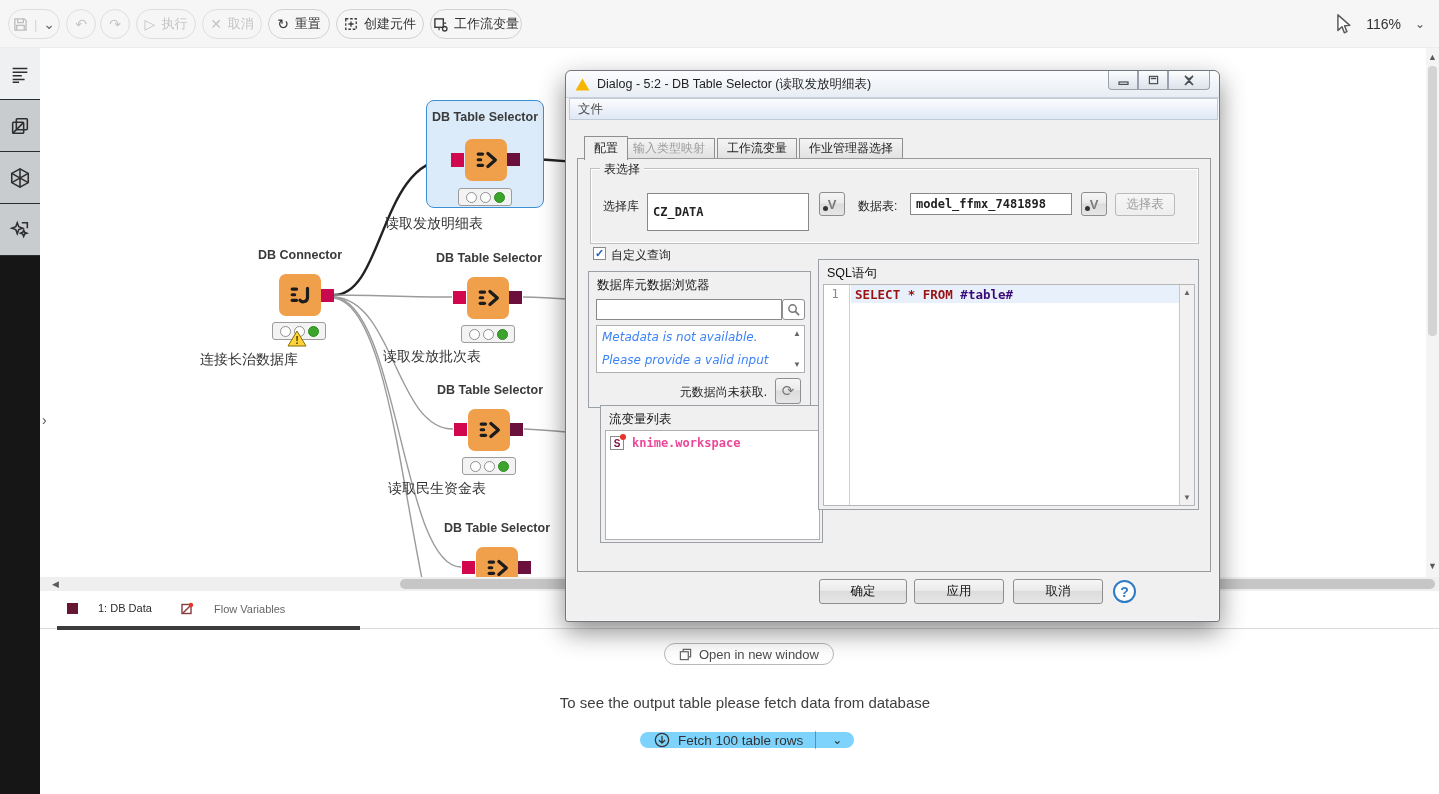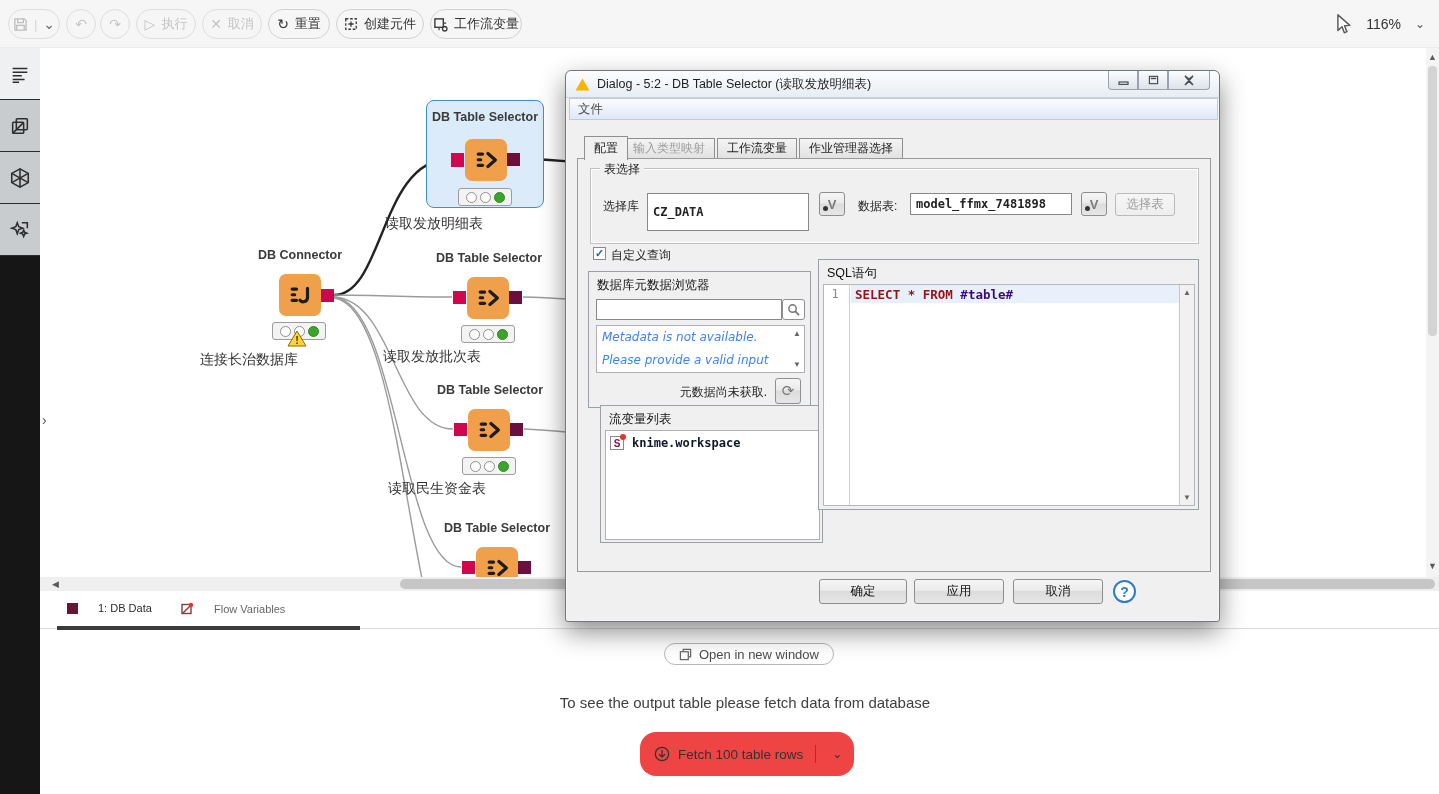--- a/index.html
+++ b/index.html
@@ -41,21 +41,21 @@
   .scroll-arrow { position:absolute; font-size:9px; color:#5a5a5a; }
 
   
   #bottom { position:absolute; left:40px; top:591px; width:1399px; height:203px; background:#fff; z-index:2; }
   .btab { position:absolute; top:11px; display:flex; align-items:center; gap:20px; font-size:11px; }
   .tabline { position:absolute; left:0; top:37px; width:1399px; height:1px; background:#dcdcdc; }
   .tabbar-active { position:absolute; left:17px; top:35px; width:303px; height:4px; background:#3c3c3c; }
   #openwin { position:absolute; left:624px; top:52px; height:22px; padding:0 14px; border:1px solid #b9b9b9; border-radius:11px;
              display:flex; align-items:center; gap:7px; font-size:13px; color:#4c4c4c; background:#fff; }
   #fetchmsg { position:absolute; left:0; top:103px; width:1410px; text-align:center; font-size:15px; color:#3f3f3f; }
-  #fetchbtn { position:absolute; left:600px; top:141px; height:44px; padding:0 4px 0 14px; background:#ef4444; border:none; border-radius:16px;
+  #fetchbtn { position:absolute; left:600px; top:141px; height:16px; padding:0 4px 0 14px; background:#7dd3fc; border:none; border-radius:16px;
               display:flex; align-items:center; font-size:13.5px; color:#333; }
   #fetchbtn .sep { width:1px; height:18px; background:rgba(0,0,0,.3); margin:0 8px 0 12px; }
 
   
   #dialog { position:absolute; left:565px; top:70px; width:655px; height:552px; background:#f0f0f0;
             border:1px solid #70767c; border-radius:6px 6px 3px 3px; box-shadow:0 10px 26px rgba(0,0,0,.45), 0 0 0 1px rgba(255,255,255,.4) inset; z-index:10; font-size:12px; color:#1f1f1f; }
   #dlg-titlebar { position:absolute; left:0; top:0; width:100%; height:27px; background:linear-gradient(#fdfdfe,#e7edf4);
                   border-radius:6px 6px 0 0; border-bottom:1px solid #c8cfd8; display:flex; align-items:center; padding-left:9px; gap:7px; }
   #dlg-title { font-size:12.5px; color:#222; }
   .winctl { position:absolute; top:0; right:9px; display:flex; }
@@ -403,21 +403,21 @@
     <div class="w7btn abs" style="left:186px; top:106px; width:26px; height:26px;">
       <span style="font-size:15px; color:#777;">⟳</span>
     </div>
   </div>
 
   <div class="panel" style="left:22px; top:334px; width:223px; height:138px;margin-left:12px;">
     <span class="ptitle">流变量列表</span>
     <div class="listbox" style="left:4px; top:24px; width:215px; height:110px;">
       <div class="abs" style="left:4px; top:5px; display:flex; align-items:center; gap:8px;">
         <span class="sicon">S</span>
-        <span class="mono" style="font-size:12px; font-weight:bold; color:#0f172a;">knime.workspace</span>
+        <span class="mono" style="font-size:12px; font-weight:bold; color:#ec4899;">knime.workspace</span>
       </div>
     </div>
   </div>
 
   <div class="panel" style="left:252px; top:188px; width:381px; height:251px;">
     <span class="ptitle">SQL语句</span>
     <div class="abs" style="left:4px; top:24px; width:372px; height:222px; background:#fff; border:1px solid #b6b6b6;">
       <div class="abs" style="left:0; top:0; width:26px; height:220px; border-right:1px solid #d0d0d0;">
         <span class="mono abs" style="left:0; top:2px; width:22px; text-align:center; color:#8a8a8a; font-size:12px;">1</span>
       </div>

